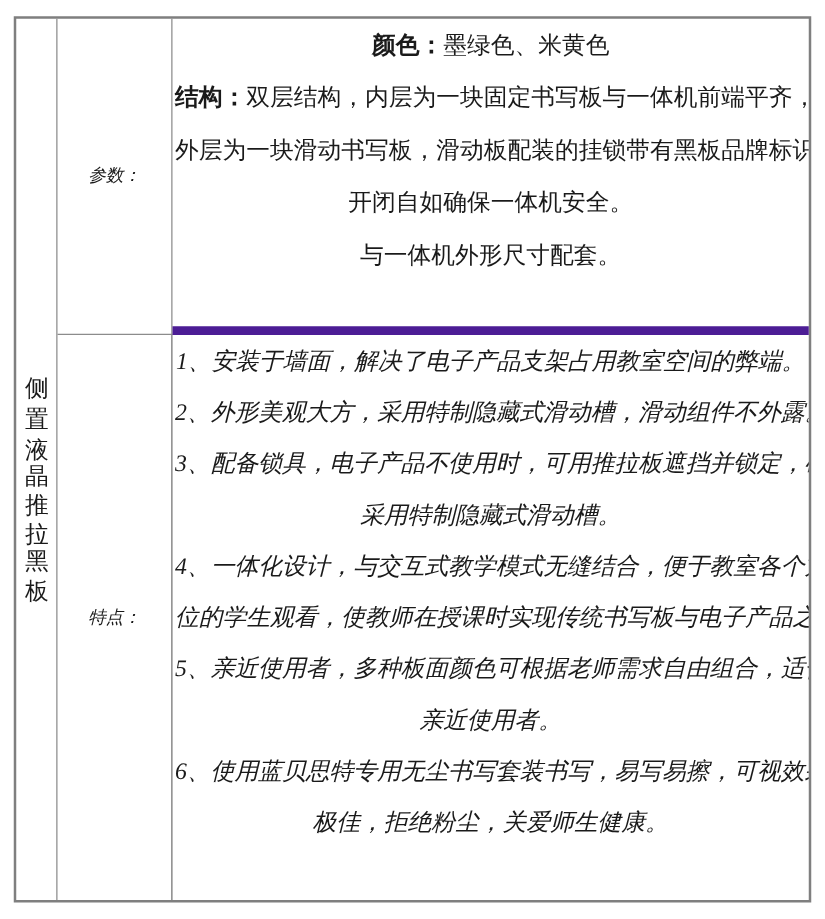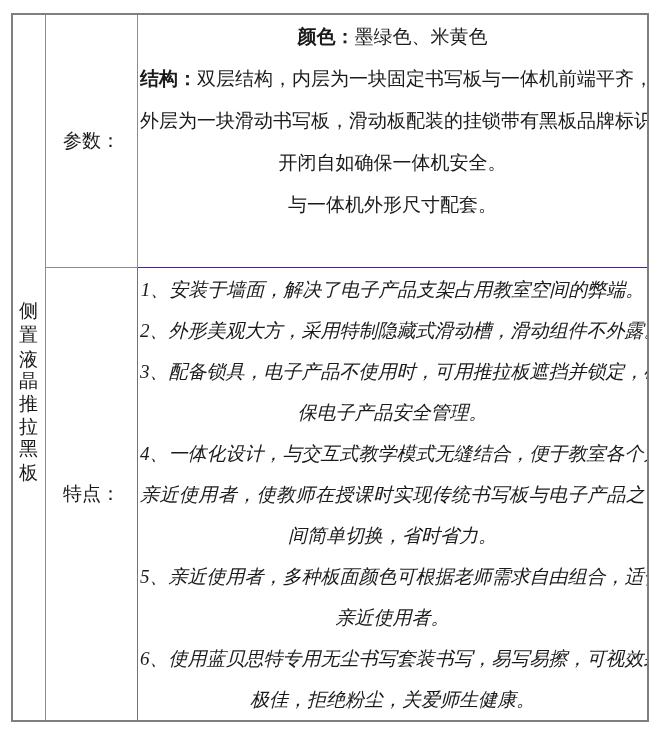--- a/index.html
+++ b/index.html
@@ -34,26 +34,27 @@
     writing-mode: vertical-rl;
     text-orientation: upright;
     font-size: 19px;
     line-height: 33px;
     letter-spacing: 23px;
     margin-bottom: -23px;
     white-space: nowrap;
   }
   .label-cell {
     display: flex; align-items: center; justify-content: center;
-    font-size: 19px;
+    font-size: 14px;
+    font-style: italic;
   }
   .label-r1 { grid-row: 1; grid-column: 2; border-right: 1px solid #8c8c8c; border-bottom: 1px solid #8c8c8c; }
   .label-r2 { grid-row: 2; grid-column: 2; border-right: 1px solid #737373; }
   .content-cell { padding: 0; }
-  .content-r1 { grid-row: 1; grid-column: 3; border-bottom: 1px solid #4c1d95; padding-top: 1px; }
+  .content-r1 { grid-row: 1; grid-column: 3; border-bottom: 7px solid #4c1d95; padding-top: 1px; }
   .content-r2 { grid-row: 2; grid-column: 3; padding-top: 1px; font-style: italic; }
   .line {
     font-size: 19px;
     line-height: 42px;
     white-space: nowrap;
     overflow: hidden;
     padding: 0 2px;
   }
   .content-r2 .line { line-height: 41px; }
   .line.center { text-align: center; }
@@ -83,24 +84,23 @@
     </div>
 
     <div class="cell label-cell label-r2">
       <span>特点：</span>
     </div>
 
     <div class="cell content-cell content-r2">
       <div class="line center"><span>1、安装于墙面，解决了电子产品支架占用教室空间的弊端。</span></div>
       <div class="line fill"><span>2、外形美观大方，采用特制隐藏式滑动槽，滑动组件不外露。</span></div>
       <div class="line fill"><span>3、配备锁具，电子产品不使用时，可用推拉板遮挡并锁定，确</span></div>
-      <div class="line center"><span>保电子产品安全管理。</span></div>
+      <div class="line center"><span>采用特制隐藏式滑动槽。</span></div>
       <div class="line fill"><span>4、一体化设计，与交互式教学模式无缝结合，便于教室各个方</span></div>
-      <div class="line fill"><span>亲近使用者，使教师在授课时实现传统书写板与电子产品之</span></div>
-      <div class="line center"><span>间简单切换，省时省力。</span></div>
+      <div class="line fill"><span>位的学生观看，使教师在授课时实现传统书写板与电子产品之</span></div>
       <div class="line fill"><span>5、亲近使用者，多种板面颜色可根据老师需求自由组合，适合</span></div>
       <div class="line center"><span>亲近使用者。</span></div>
       <div class="line fill"><span>6、使用蓝贝思特专用无尘书写套装书写，易写易擦，可视效果</span></div>
       <div class="line center"><span>极佳，拒绝粉尘，关爱师生健康。</span></div>
     </div>
 
   </div>
 </div>
 
 </body></html>

